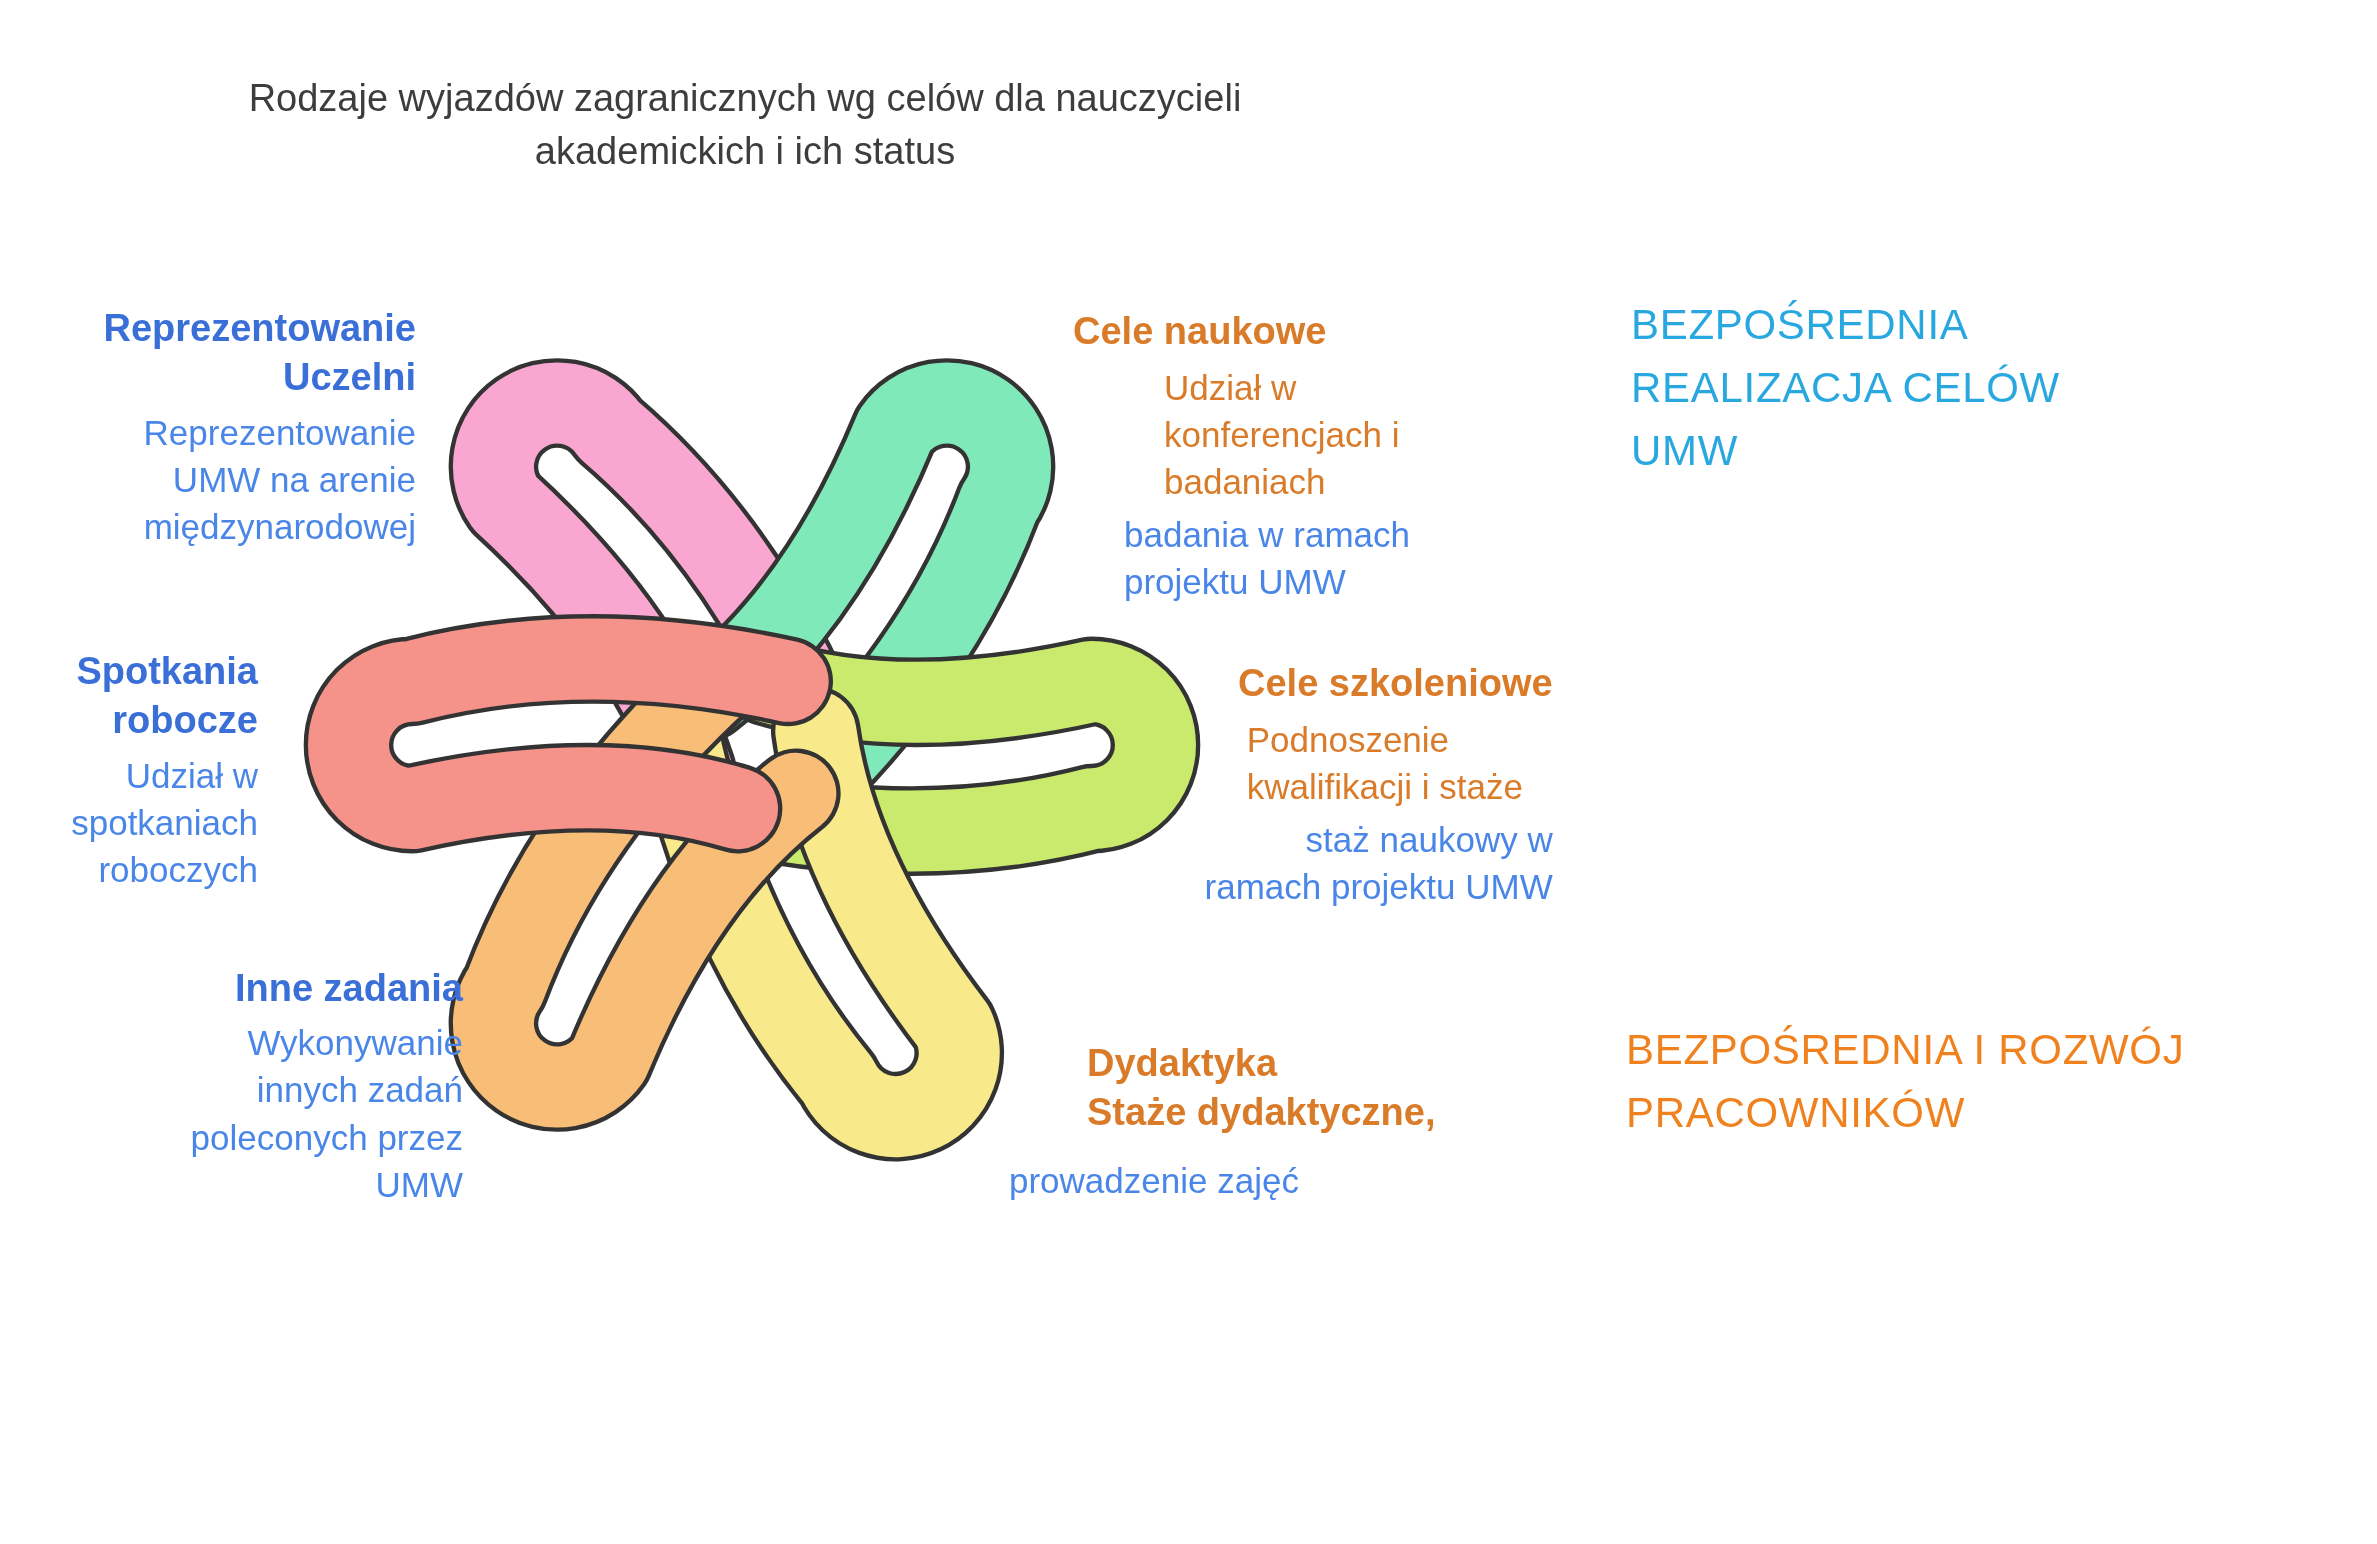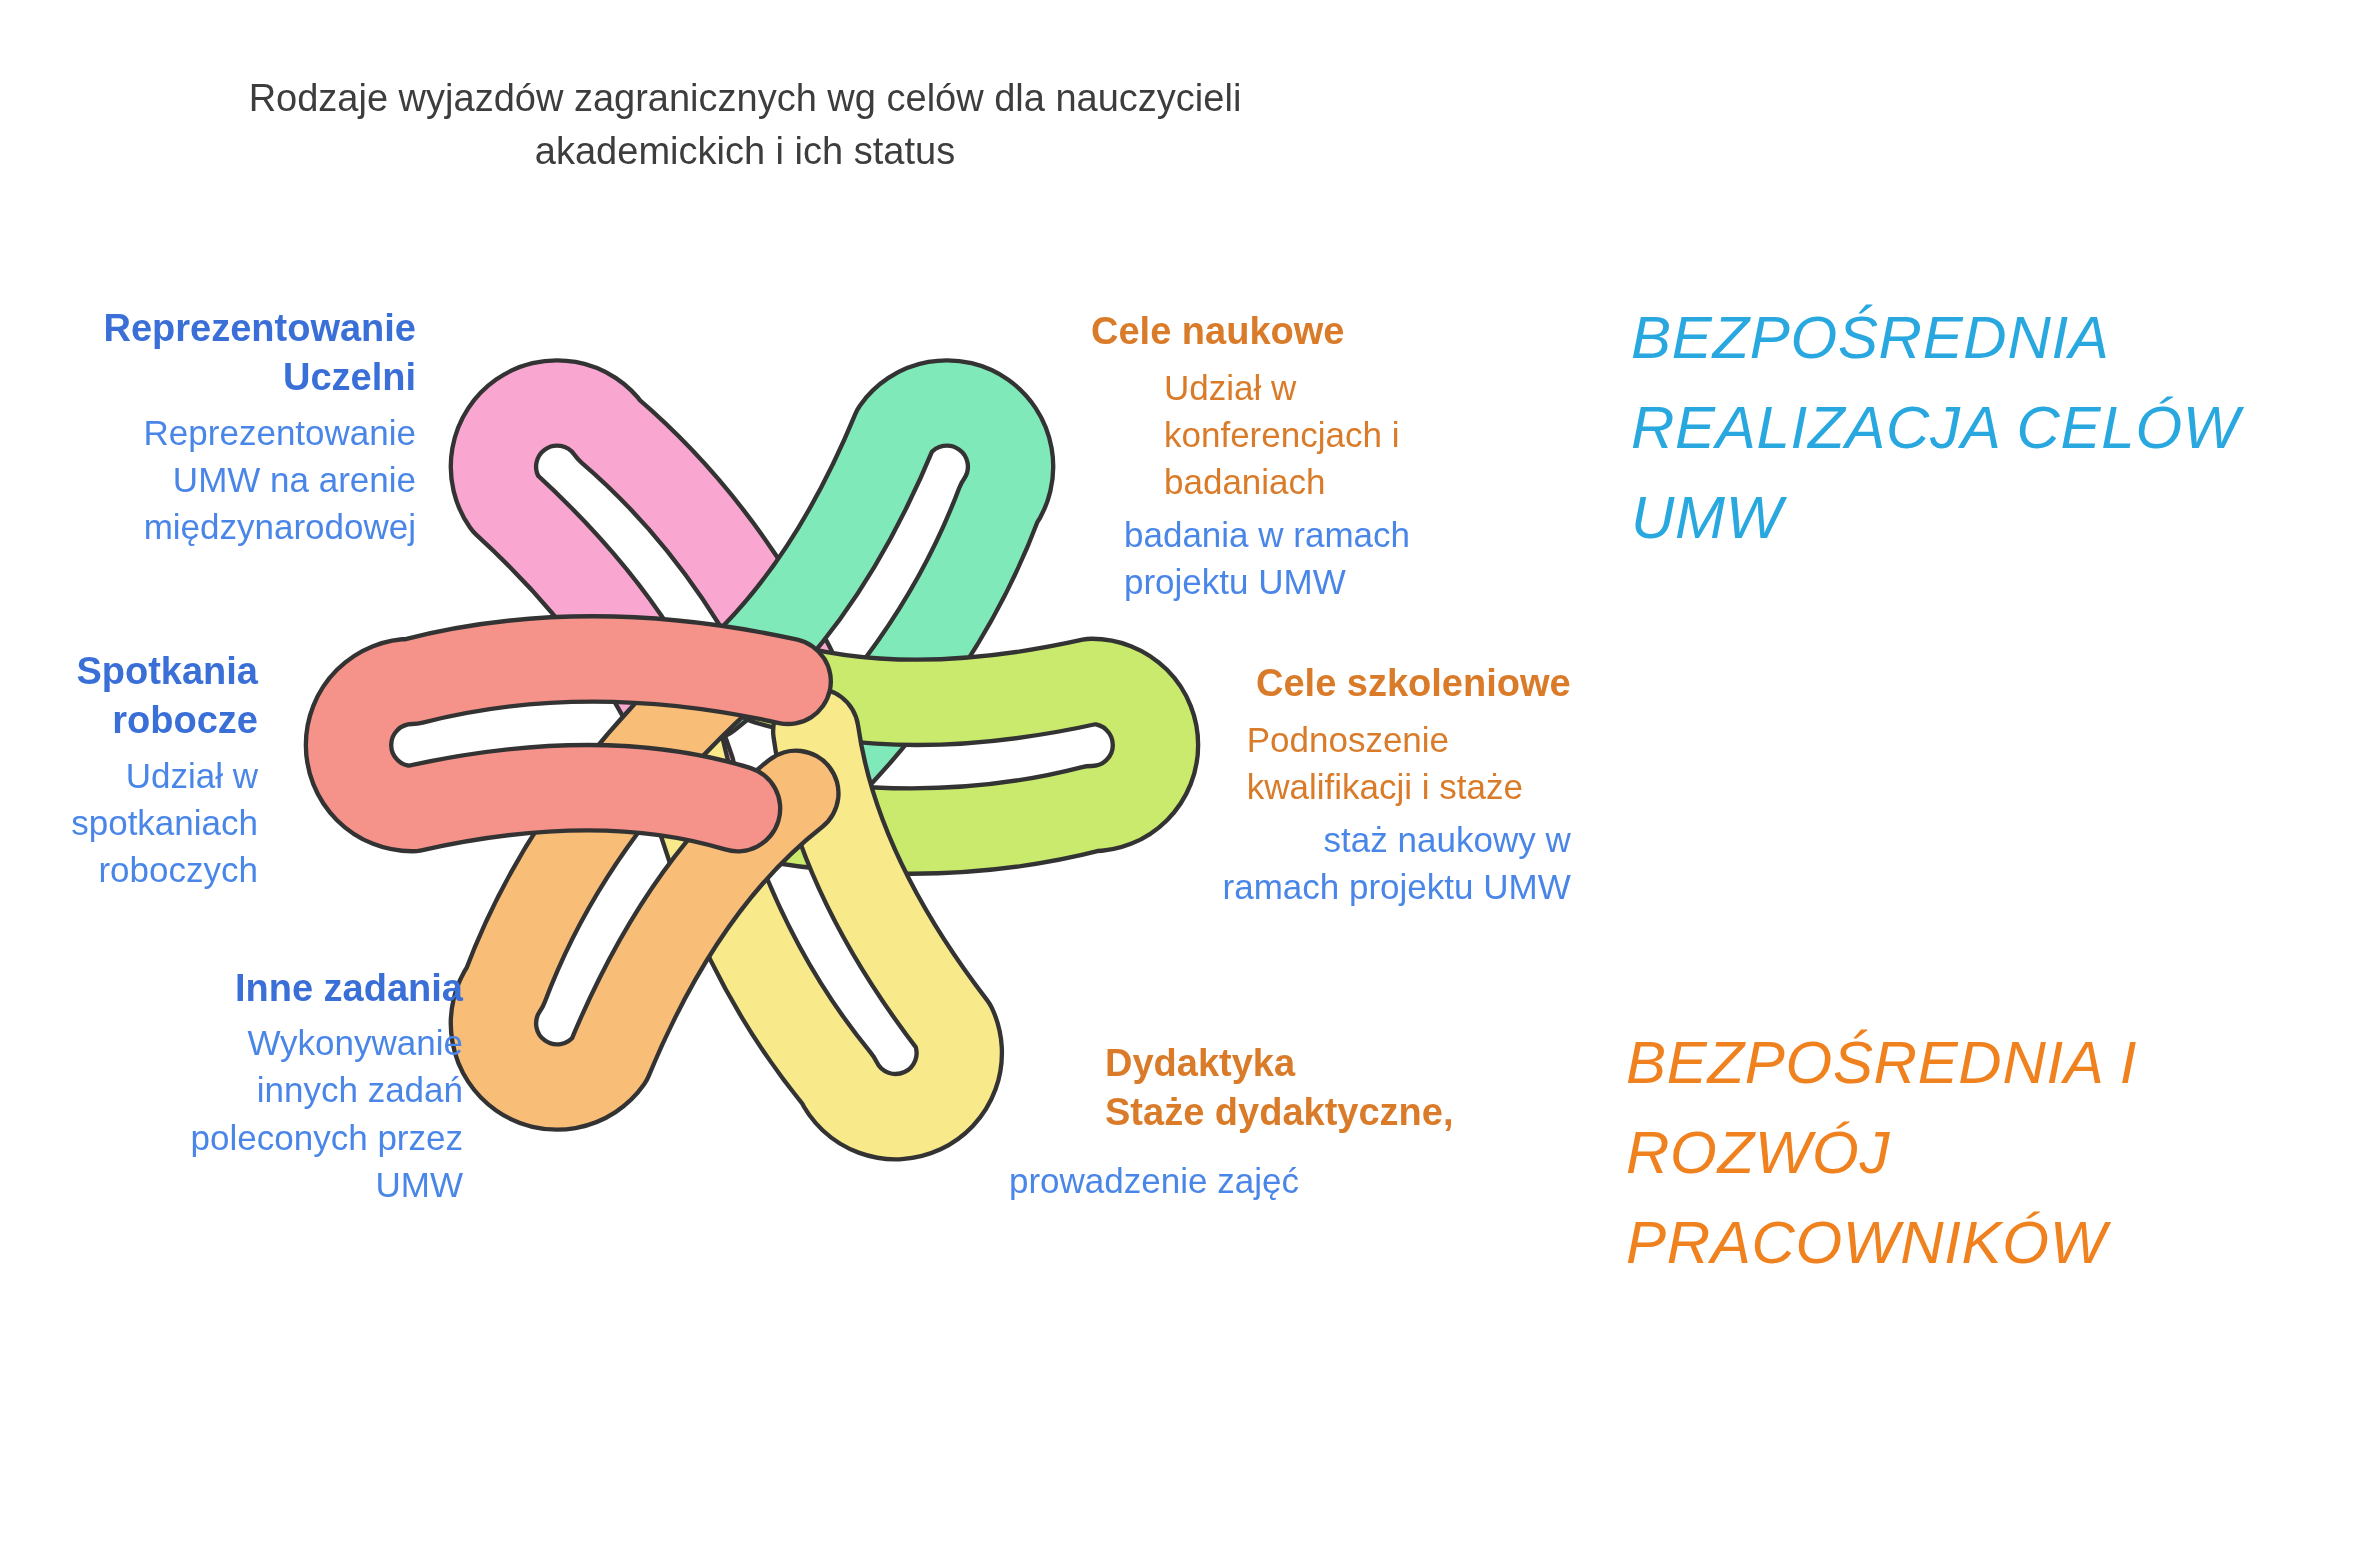--- a/index.html
+++ b/index.html
@@ -40,42 +40,40 @@
     color: var(--desc_blue, #4a86e8);
   }
 
   
   .node-right { position: absolute; text-align: left; }
   .node-heading-orange {
     font-weight: 700;
     font-size: 38px;
     line-height: 1.3;
     color: var(--heading_orange, #d97b29);
-    margin-left: 18px;
   }
   .node-desc-orange {
     font-size: 35px;
     line-height: 1.35;
     margin-top: 7.2px;
     color: var(--heading_orange, #d97b29);
   }
 
   #node-right-1 .node-desc-orange { margin-left: 91px; }
   #node-right-1 .node-desc-blue   { margin-left: 51px;  text-align: left; }
   #node-right-2 .node-desc-orange { margin-left: 8.7px; }
   #node-right-2 .node-desc-blue   { margin-left: -49px; text-align: right; }
   #node-right-3 .node-desc-blue   { margin-left: -78px; margin-top: 19px; text-align: left; }
 
   
   .category-label {
     position: absolute;
-    font-size: 60px;
+    font-size: 42px;
     line-height: 1.5;
     letter-spacing: 0.7px;
-    font-style: italic;
   }
   #category-blue   { left: 1631px; top: 293px;  color: var(--category_blue, #29a8e0); }
   #category-orange { left: 1626px; top: 1018px; color: var(--category_orange, #f0811f); }
 
   
   .knot {
     position: absolute;
     left: 282px; top: 275px;
     width: 940px; height: 940px;
   }

